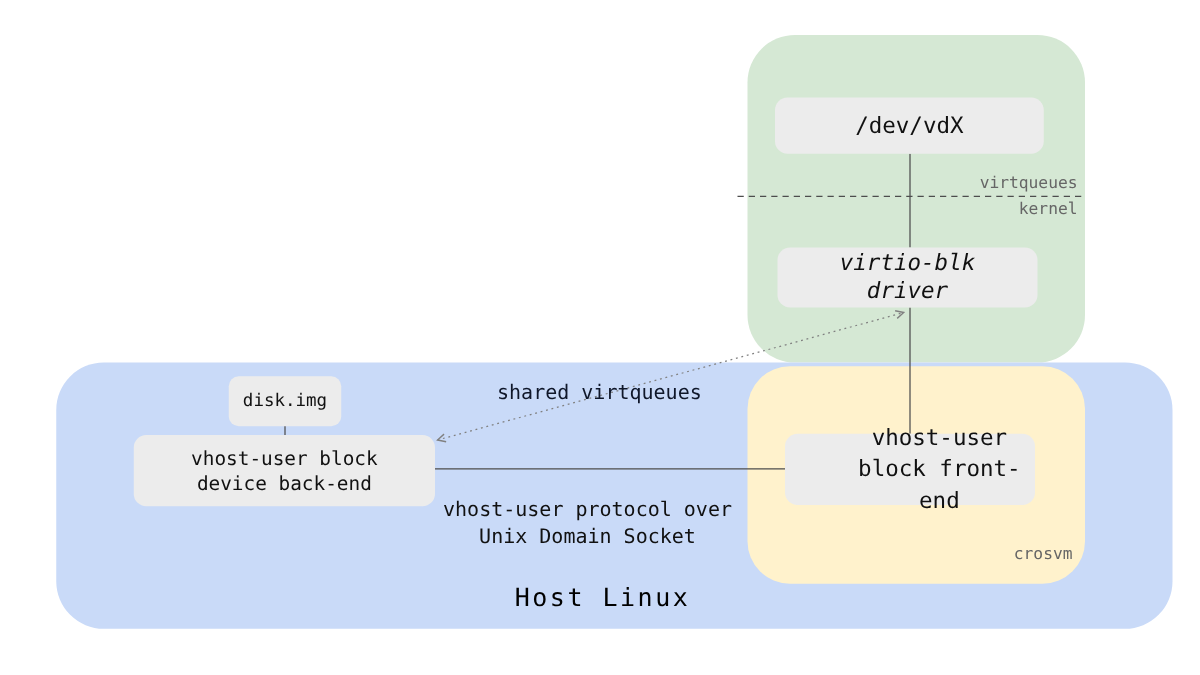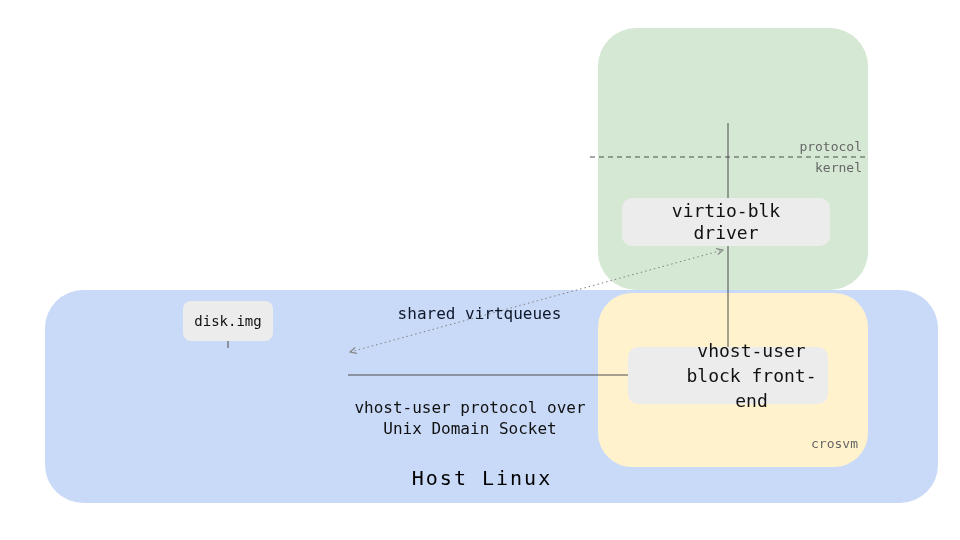--- a/index.html
+++ b/index.html
@@ -28,21 +28,21 @@
   .wires { position: absolute; left: 0; top: 0; width: 960px; height: 540px; z-index: 2; }
   .node {
     position: absolute; z-index: 3;
     background: #ececec; border-radius: 10px;
     display: flex; flex-direction: column;
     align-items: center; justify-content: center;
     color: #111111; text-align: center;
   }
   .node span { display: block; }
   .node-dev-vdx   { left: 620px; top: 78px;  width: 215px; height: 45px; font-size: 18px; }
-  .node-driver    { left: 622px; top: 198px; width: 208px; height: 48px; font-size: 18px; line-height: 22px; }
+  .node-driver    { left: 622px; top: 198px; width: 208px; height: 48px; font-size: 18px; line-height: 22px; font-style: italic; }
   .node-front-end { left: 628px; top: 347px; width: 200px; height: 57px; font-size: 18px; line-height: 25px; padding-left: 47px; }
   .node-back-end  { left: 107px; top: 348px; width: 241px; height: 57px; font-size: 15.5px; line-height: 20px; }
   .node-disk-img  { left: 183px; top: 301px; width: 90px;  height: 40px; font-size: 14px; border-radius: 8px; }
   .lbl { position: absolute; z-index: 4; white-space: nowrap; }
   .lbl-userspace { right: 98px;  top: 139px; font-size: 13px; color: #666666; }
   .lbl-kernel    { right: 98px;  top: 160px; font-size: 13px; color: #666666; }
   .lbl-crosvm    { right: 102px; top: 436px; font-size: 13px; color: #666666; }
   .lbl-host {
     left: 382px; top: 466px; width: 200px; text-align: center;
     font-size: 20px; letter-spacing: 2px; color: #000000;
@@ -73,37 +73,44 @@
       </marker>
     </defs>
     <line x1="590" y1="157" x2="867" y2="157" stroke="#4d4d4d" stroke-width="1" stroke-dasharray="5 4"></line>
     <line x1="728" y1="123" x2="728" y2="198" stroke="#4d4d4d" stroke-width="1"></line>
     <line x1="728" y1="246" x2="728" y2="347" stroke="#4d4d4d" stroke-width="1"></line>
     <line x1="228" y1="331" x2="228" y2="348" stroke="#4d4d4d" stroke-width="1"></line>
     <line x1="348" y1="375" x2="628" y2="375" stroke="#4d4d4d" stroke-width="1"></line>
     <line x1="350" y1="352" x2="723" y2="250" stroke="#808080" stroke-width="1" stroke-dasharray="1.5 3" marker-start="url(#arrow)" marker-end="url(#arrow)"></line>
   </svg>
 
+  <div class="node node-dev-vdx">
+    <span>/dev/vdX</span>
+  </div>
 
   <div class="node node-driver">
     <span>virtio-blk</span>
     <span>driver</span>
   </div>
 
   <div class="node node-front-end">
     <span>vhost-user</span>
     <span>block front-end</span>
   </div>
 
+  <div class="node node-back-end">
+    <span>vhost-user block</span>
+    <span>device back-end</span>
+  </div>
 
   <div class="node node-disk-img">
     <span>disk.img</span>
   </div>
 
-  <div class="lbl lbl-userspace">protocol</div>
+  <div class="lbl lbl-userspace">virtqueues</div>
   <div class="lbl lbl-kernel">kernel</div>
   <div class="lbl lbl-crosvm">crosvm</div>
   <div class="lbl lbl-host">Host Linux</div>
   <div class="lbl lbl-virtqueues">shared virtqueues</div>
   <div class="lbl lbl-protocol">
     <span>vhost-user protocol over</span>
     <span>Unix Domain Socket</span>
   </div>
 
 </div>

